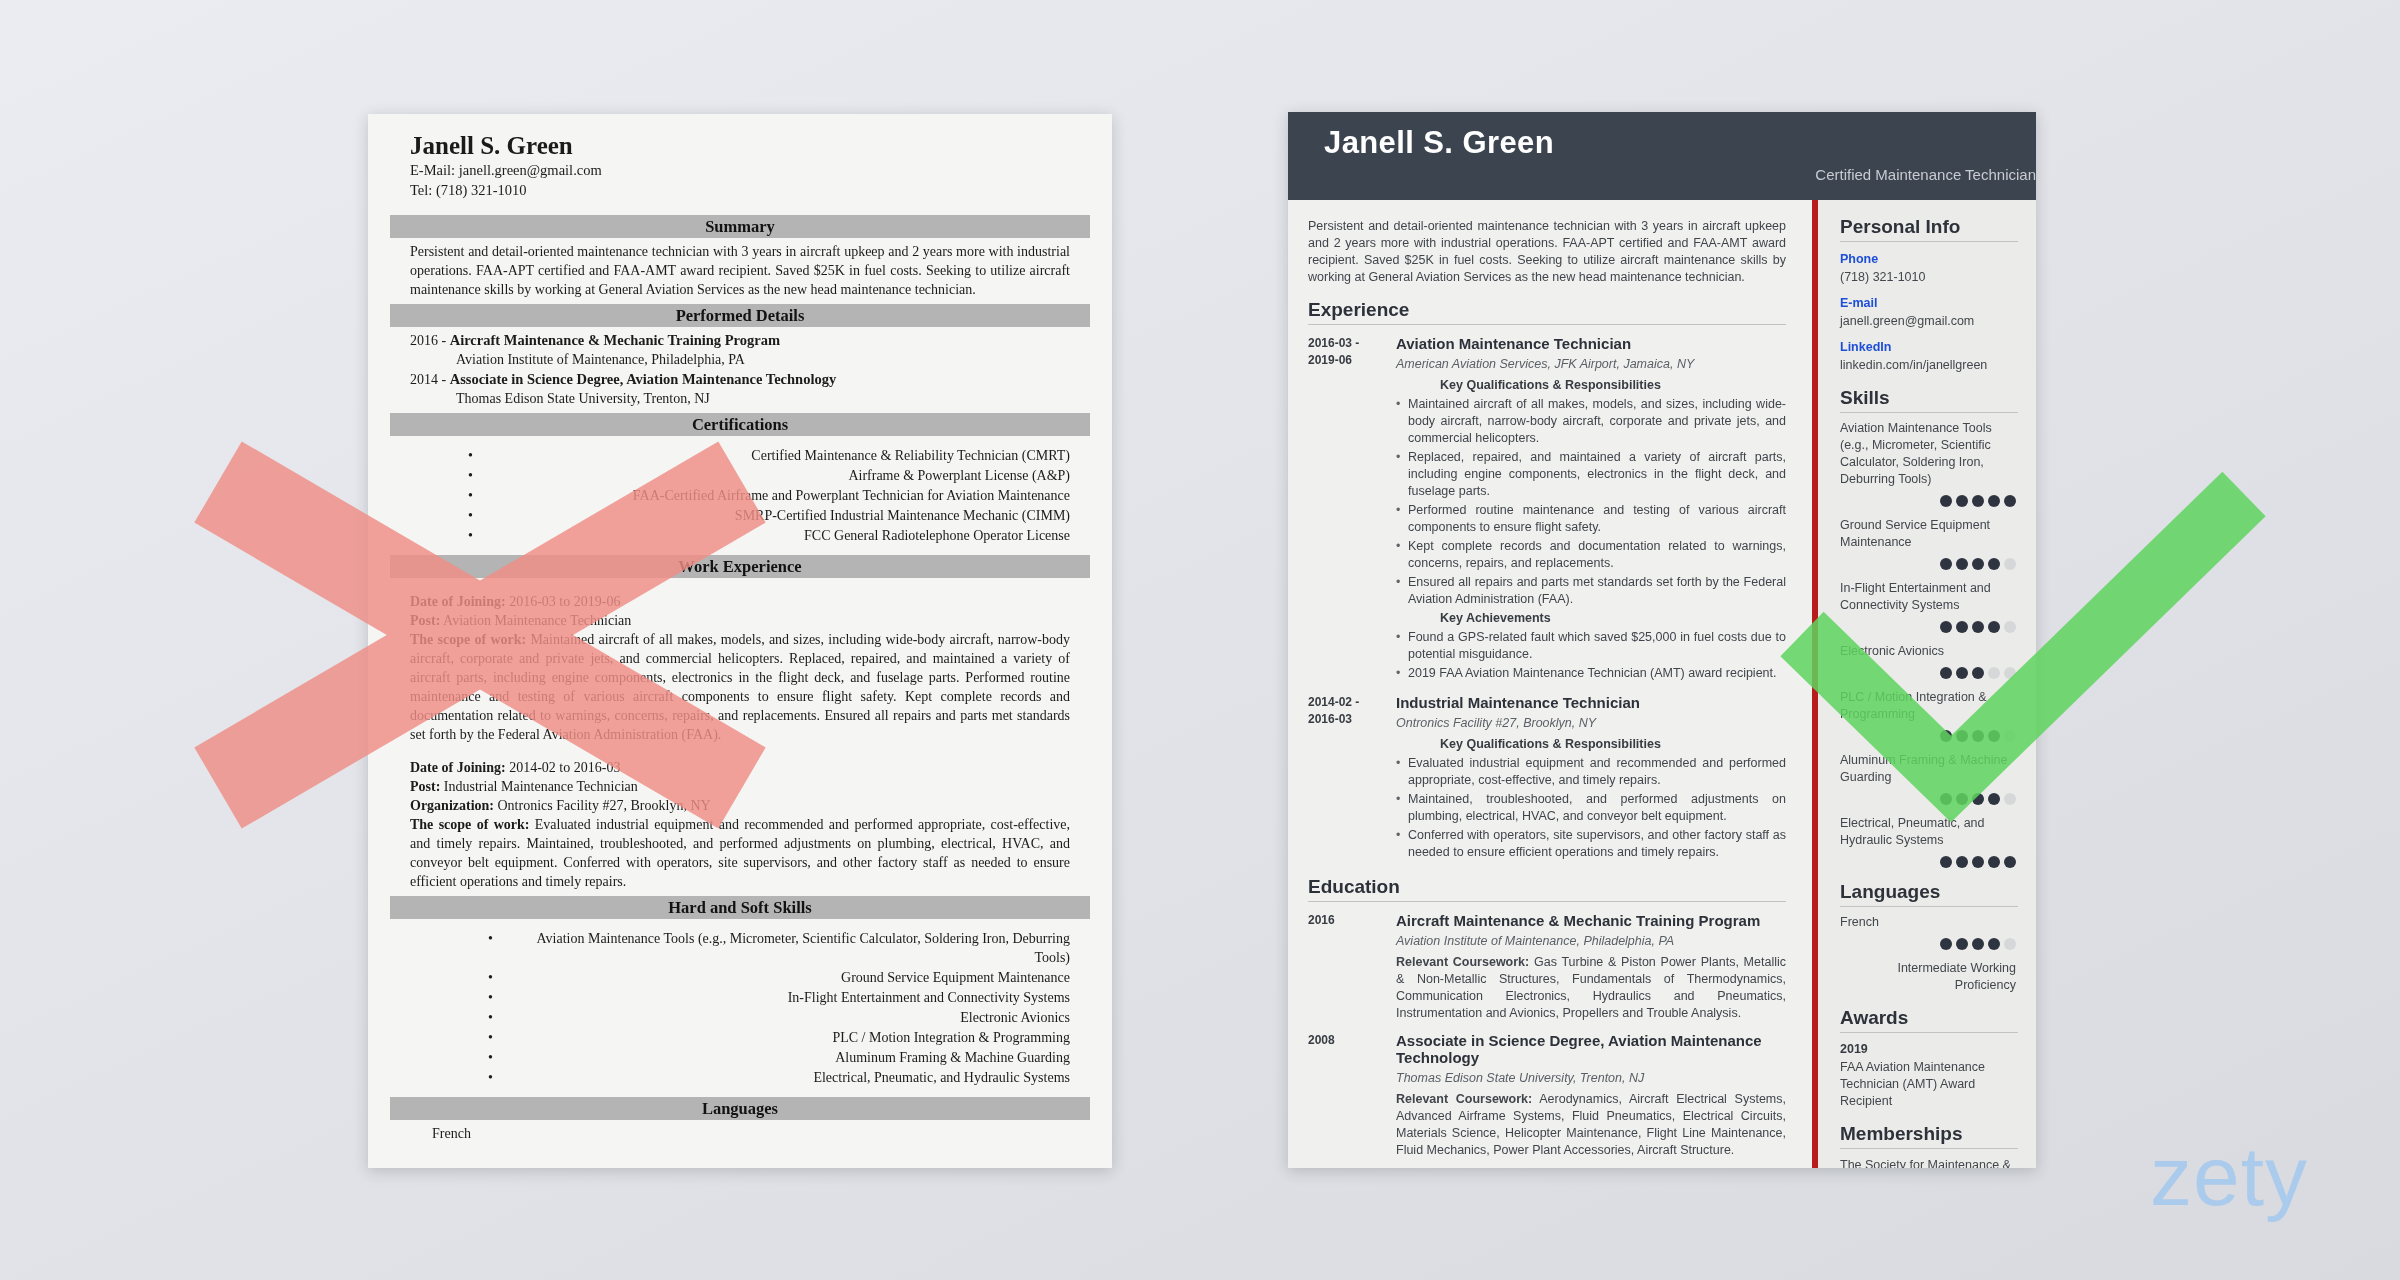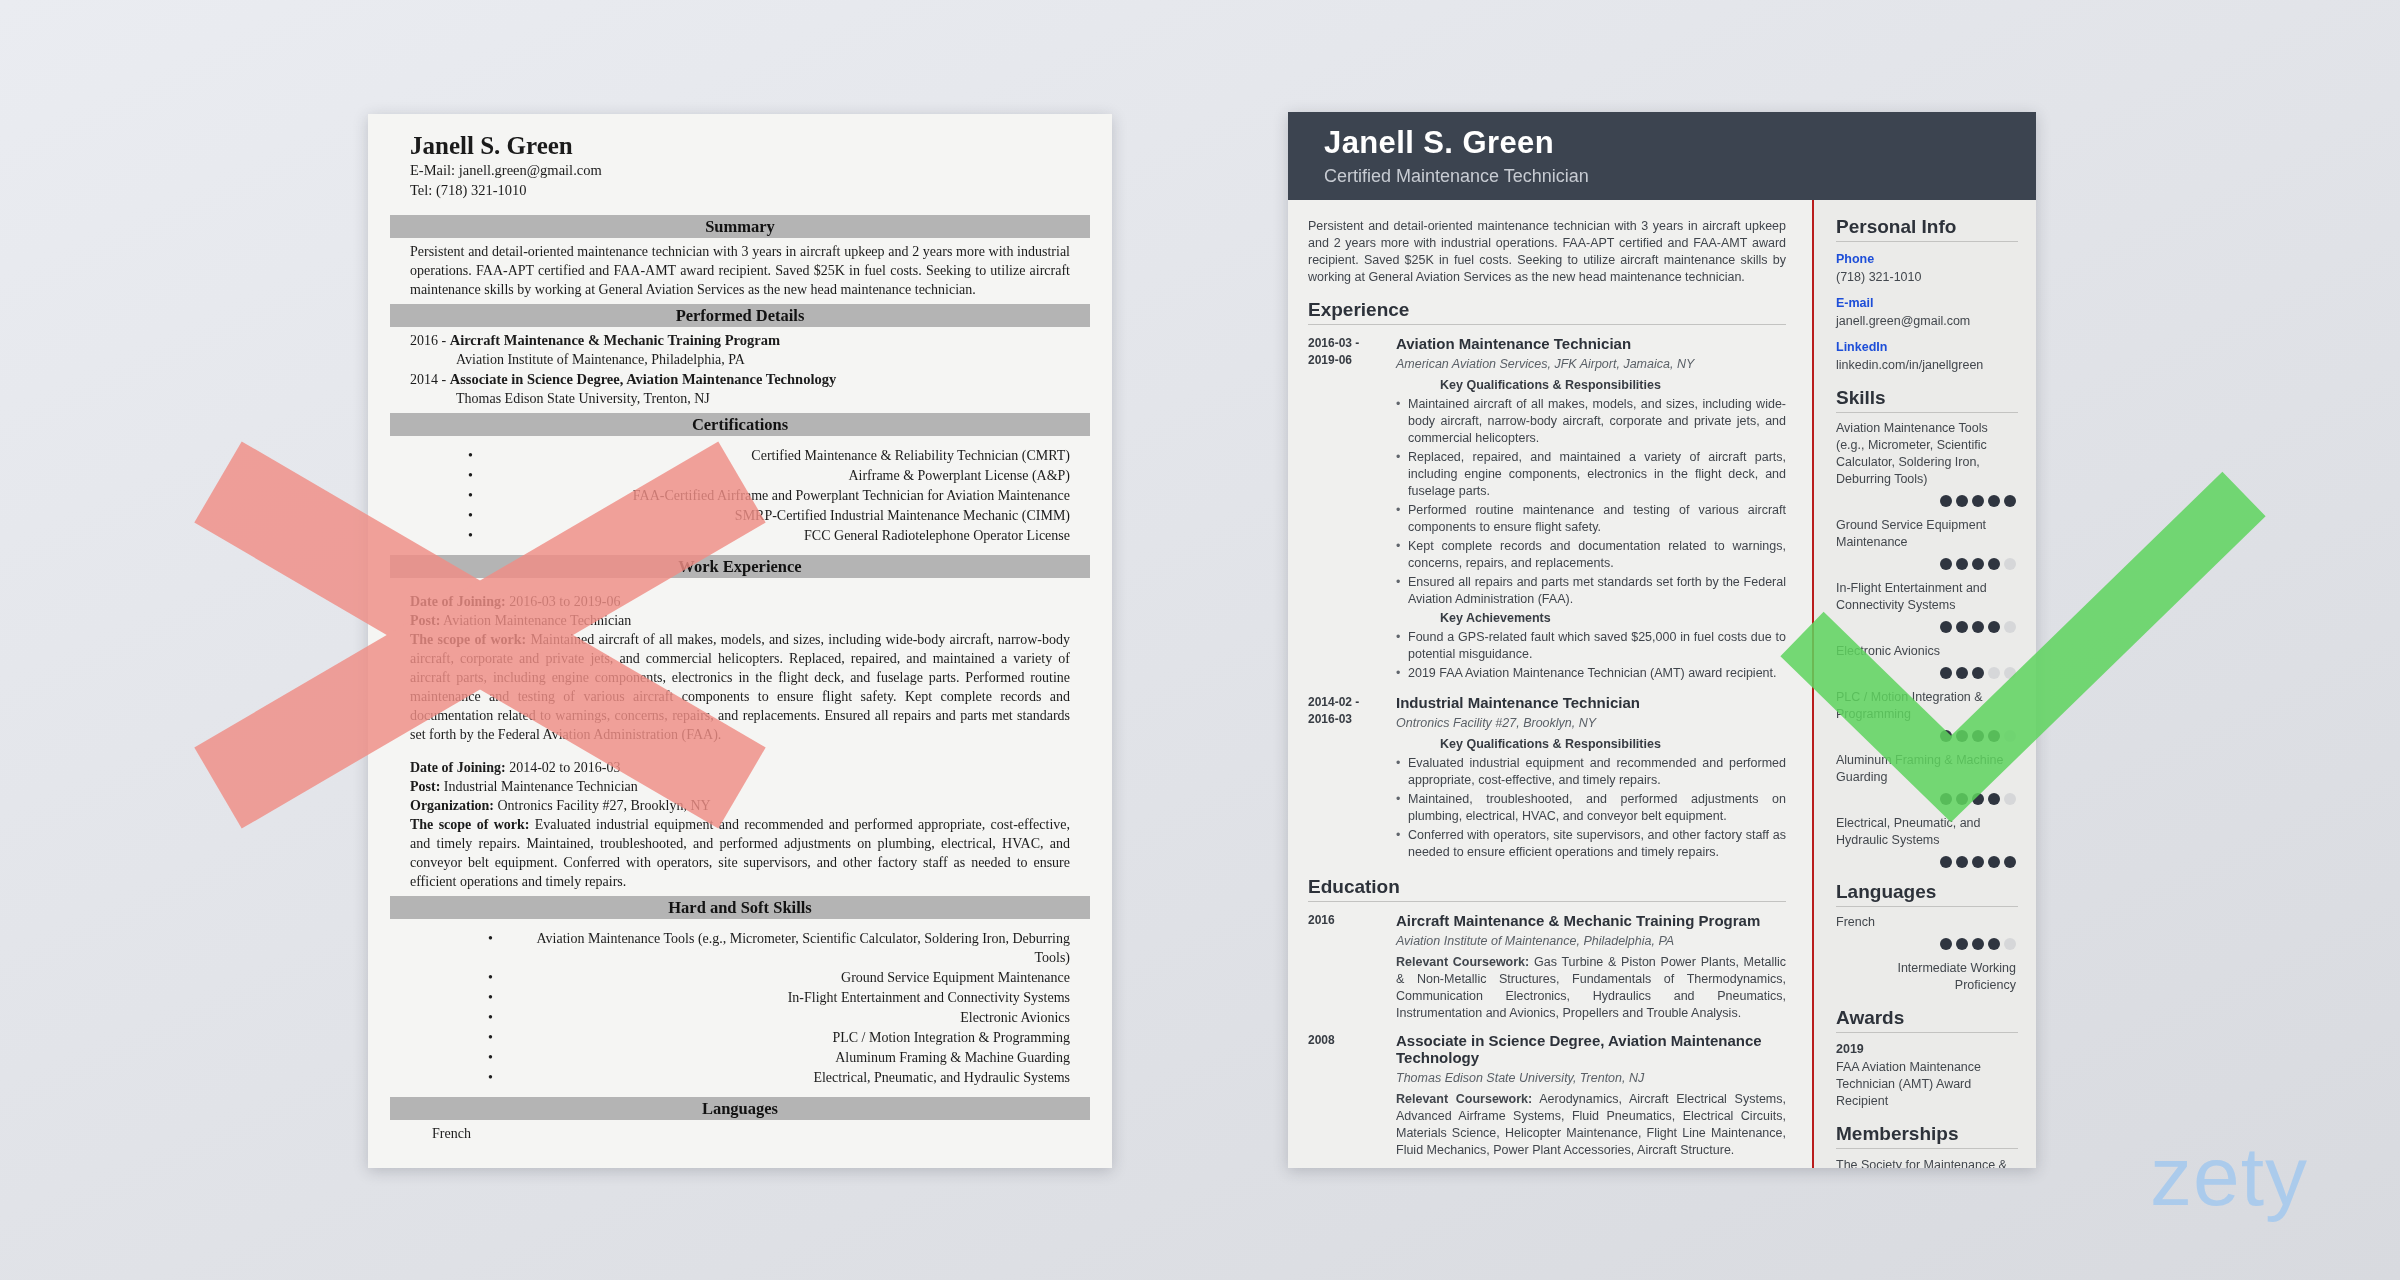--- a/index.html
+++ b/index.html
@@ -26,39 +26,39 @@
   .lp .skills-list{margin-left:78px;}
   .lp .job{margin:14px 0 4px;}
   .lp .job p{margin:0;}
   .lp .lang{margin:0 0 0 22px;}
   .lp .gap{height:10px;}
 
   
   .rp{left:1288px;top:112px;width:748px;height:1056px;background:#f0f0ee;}
   .rp-header{height:88px;background:#3c4450;padding:13px 0 0 36px;box-sizing:border-box;}
   .rp-header h2{margin:0;color:#ffffff;font-size:31px;letter-spacing:.4px;}
-  .rp-header .sub{margin:5px 0 0;color:#c7cbd2;font-size:18px;font-weight:normal;}
+  .rp-header .sub{margin:5px 0 0;color:#c7cbd2;font-size:15px;font-weight:normal;text-align:right;}
   .rp-body{display:flex;height:968px;overflow:hidden;}
   .rp-main{width:524px;flex:none;box-sizing:border-box;padding:18px 26px 0 20px;
            font-size:12.5px;line-height:17px;color:#40454c;}
   .rp-main h3, .rp-side h3{font-size:19px;color:#2d323a;margin:15px 0 4px;
            padding-bottom:6px;border-bottom:1px solid #c3c3c1;font-weight:bold;}
   .rp-main h3:first-child{margin-top:0;}
   .rp-main .just{text-align:justify;margin:0;}
   .row{display:flex;margin-top:10px;}
   .row .dates{width:88px;flex:none;font-weight:bold;font-size:12px;color:#373c43;line-height:17px;}
   .row .dates p{margin:0;}
   .row .rc{flex:1;min-width:0;}
   .rc h4{font-size:15px;color:#2d323a;margin:0 0 4px;}
   .rc .co{font-style:italic;color:#5a6067;margin:0 0 4px;}
   .rc .kq{font-weight:bold;color:#373c43;margin:0 0 2px;padding-left:44px;}
   .rc ul{margin:0;padding:0;list-style:none;text-align:justify;}
   .rc li{position:relative;padding-left:12px;margin-bottom:2px;}
   .rc li::before{content:"\2022";position:absolute;left:0;color:#60656c;}
-  .rp-side{flex:1;background:#ebebe9;border-left:2px solid #b91c1c;box-sizing:border-box;
+  .rp-side{flex:1;background:#ebebe9;border-left:6px solid #b91c1c;box-sizing:border-box;
            padding:18px 18px 0 22px;font-size:12.5px;line-height:17px;color:#42474d;}
   .rp-side h3:first-of-type{margin-top:0;}
   .pi-label{font-weight:bold;color:#1d4ed8;margin:9px 0 1px;}
   .pi-val{margin:0;}
   .skill-name{margin:7px 0 0;}
   .dots{display:flex;gap:4px;justify-content:flex-end;margin:7px 2px 10px 0;}
   .dot{width:12px;height:12px;border-radius:50%;background:#d6d7d9;flex:none;}
   .dot.on{background:#2f3540;}
   .lang-note{text-align:right;margin:0 2px 4px 0;color:#42474d;}
   .award-year{font-weight:bold;color:#373c43;margin:8px 0 1px;}

